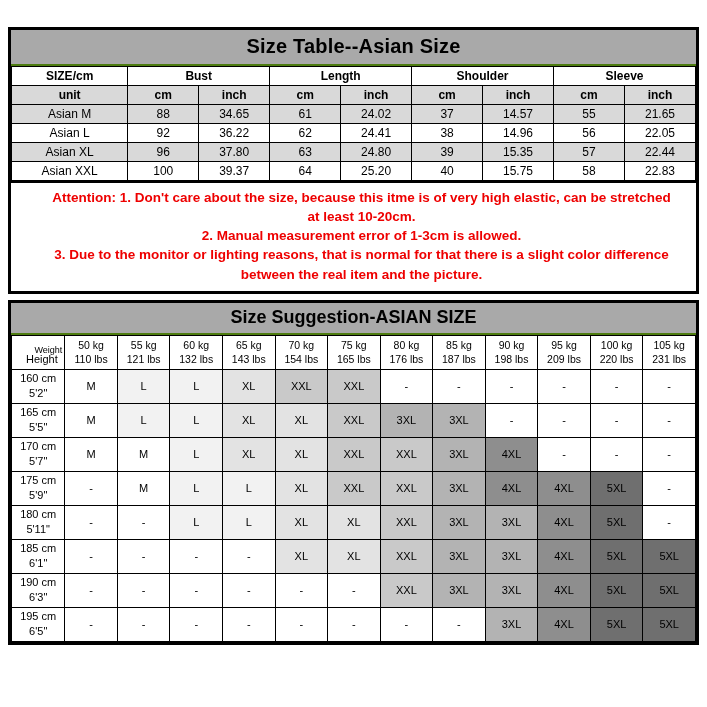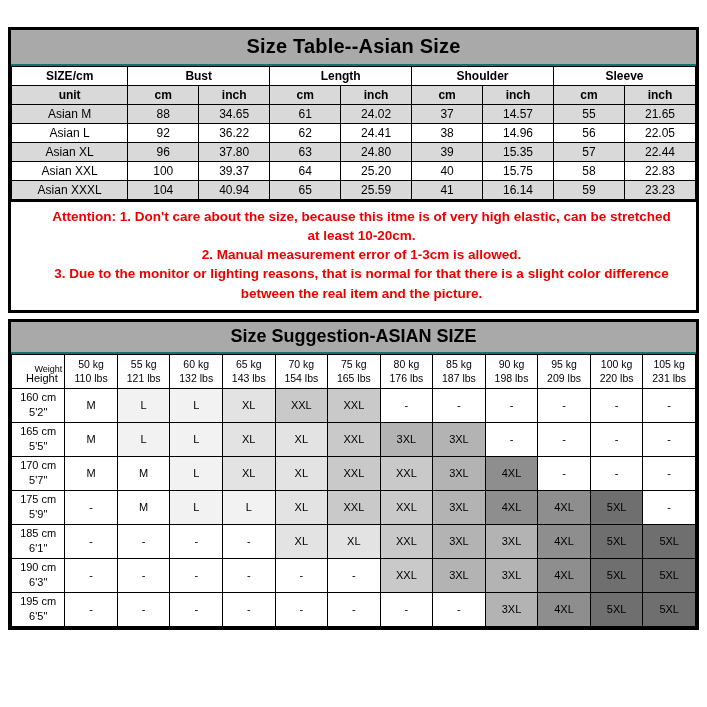--- a/index.html
+++ b/index.html
@@ -11,21 +11,21 @@
     color: #000;
   }
   .page { padding: 27px 8px 0 8px; }
 
   
   .block1 { border: 3px solid #000; }
   .title-bar {
     background: #a9a9a9;
     text-align: center;
     font-weight: bold;
-    border-bottom: 2px solid #0f766e;
+    border-bottom: 2px solid #4d7c0f;
   }
   .title-bar.big { font-size: 20px; padding: 5px 0 6px 0; letter-spacing: 0.2px; }
   .title-bar.med { font-size: 18px; padding: 4px 0 5px 0; }
 
   table { border-collapse: collapse; width: 100%; table-layout: fixed; }
   td { border: 1px solid #000; text-align: center; vertical-align: middle; }
 
   .size-table td { font-size: 12px; padding: 2px 1px; height: 19px; }
   .size-table .col-size { width: 17%; }
   .size-table .group-row td { font-weight: bold; background: #ffffff; }
@@ -136,31 +136,20 @@
             <td>Asian XXL</td>
             <td>100</td>
             <td>39.37</td>
             <td>64</td>
             <td>25.20</td>
             <td>40</td>
             <td>15.75</td>
             <td>58</td>
             <td>22.83</td>
           </tr>
-          <tr class="alt">
-            <td>Asian XXXL</td>
-            <td>104</td>
-            <td>40.94</td>
-            <td>65</td>
-            <td>25.59</td>
-            <td>41</td>
-            <td>16.14</td>
-            <td>59</td>
-            <td>23.23</td>
-          </tr>
         </tbody>
     </table>
 
     <div class="attention" id="attention-box" style="color: rgb(238, 0, 0);">
         <div>Attention:  1. Don't care about the size, because this itme is of very high elastic, can be stretched</div>
         <div>at least 10-20cm.</div>
         <div>2. Manual measurement error of 1-3cm is allowed.</div>
         <div>3. Due to the monitor or lighting reasons, that is normal for that there is a slight color difference</div>
         <div>between the real item and the picture.</div>
       </div>
@@ -293,20 +282,37 @@
             <td style="background: rgb(201, 201, 201);">XXL</td>
             <td style="background: rgb(201, 201, 201);">XXL</td>
             <td style="background: rgb(179, 179, 179);">3XL</td>
             <td style="background: rgb(142, 142, 142);">4XL</td>
             <td style="background: rgb(142, 142, 142);">4XL</td>
             <td style="background: rgb(111, 111, 111);">5XL</td>
             <td style="background: rgb(255, 255, 255);">-</td>
           </tr>
           <tr>
             <td class="height-cell">
+              <div class="two-line">180 cm<br>5'11"</div>
+            </td>
+            <td style="background: rgb(255, 255, 255);">-</td>
+            <td style="background: rgb(255, 255, 255);">-</td>
+            <td style="background: rgb(242, 242, 242);">L</td>
+            <td style="background: rgb(242, 242, 242);">L</td>
+            <td style="background: rgb(227, 227, 227);">XL</td>
+            <td style="background: rgb(227, 227, 227);">XL</td>
+            <td style="background: rgb(201, 201, 201);">XXL</td>
+            <td style="background: rgb(179, 179, 179);">3XL</td>
+            <td style="background: rgb(179, 179, 179);">3XL</td>
+            <td style="background: rgb(142, 142, 142);">4XL</td>
+            <td style="background: rgb(111, 111, 111);">5XL</td>
+            <td style="background: rgb(255, 255, 255);">-</td>
+          </tr>
+          <tr>
+            <td class="height-cell">
               <div class="two-line">185 cm<br>6'1"</div>
             </td>
             <td style="background: rgb(255, 255, 255);">-</td>
             <td style="background: rgb(255, 255, 255);">-</td>
             <td style="background: rgb(255, 255, 255);">-</td>
             <td style="background: rgb(255, 255, 255);">-</td>
             <td style="background: rgb(227, 227, 227);">XL</td>
             <td style="background: rgb(227, 227, 227);">XL</td>
             <td style="background: rgb(201, 201, 201);">XXL</td>
             <td style="background: rgb(179, 179, 179);">3XL</td>

